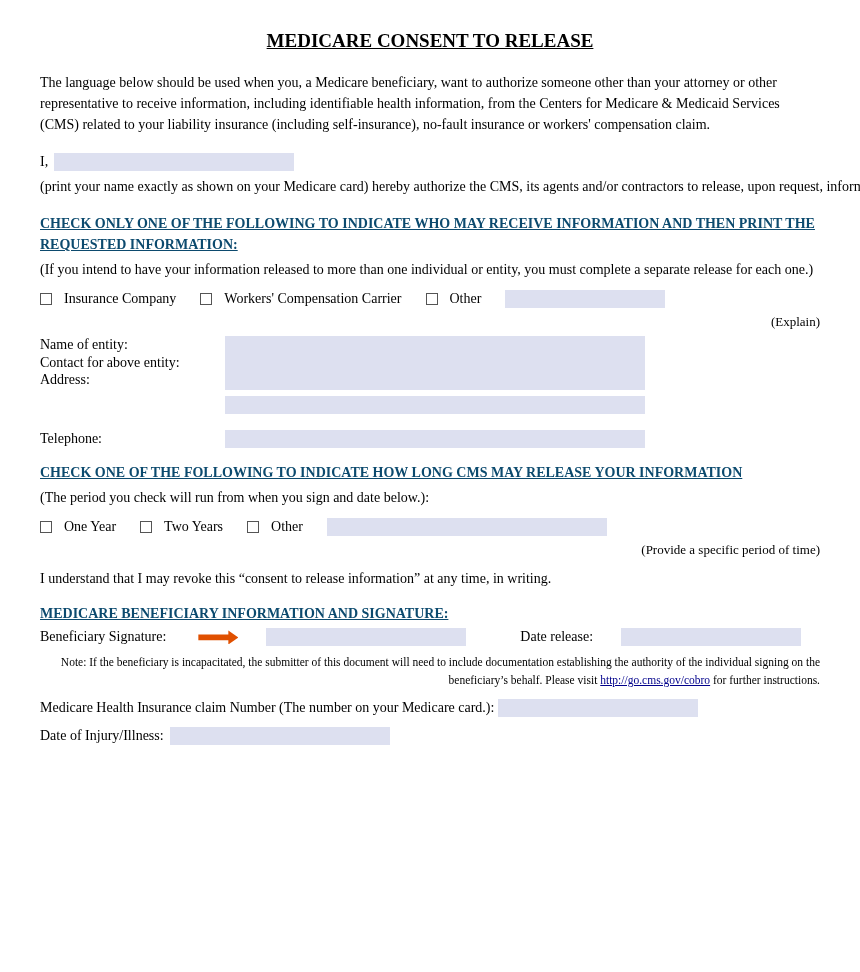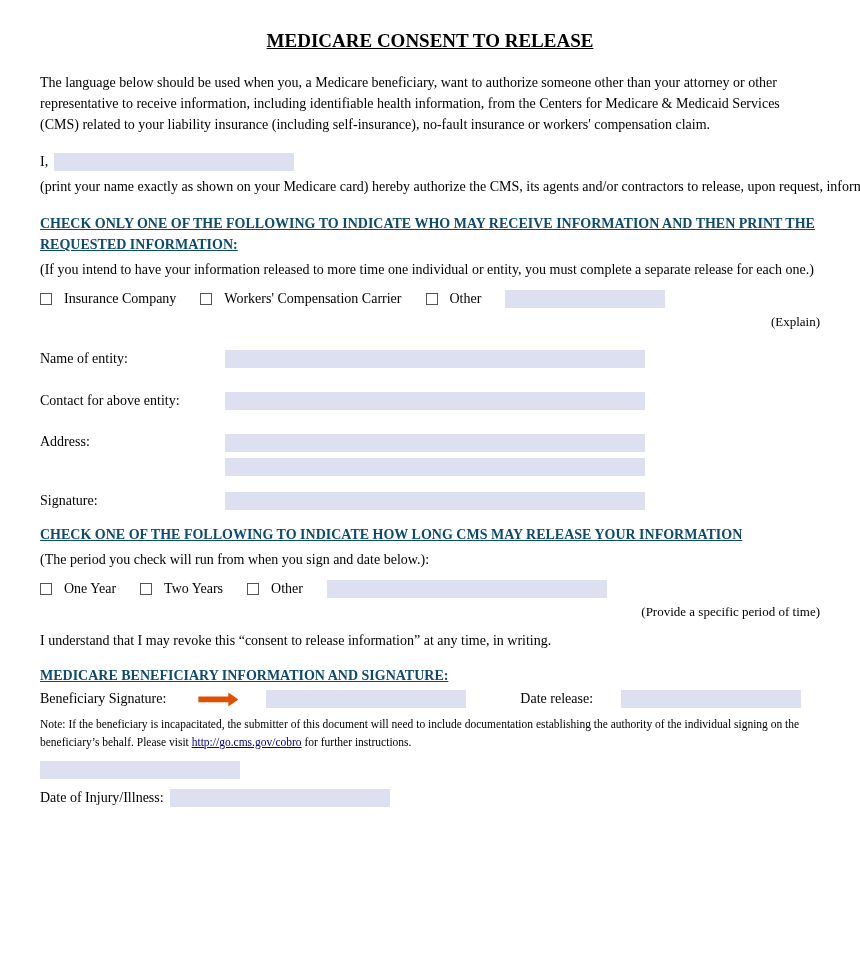--- a/index.html
+++ b/index.html
@@ -69,26 +69,26 @@
       height: 12px;
       border: 1px solid #555;
       display: inline-block;
       background: #fff;
       flex-shrink: 0;
     }
     .other-input { width: 160px; }
     .explain-right {
       text-align: right;
       font-size: 13px;
-      margin-bottom: 20px;
+      margin-bottom: 6px;
     }
     .form-row {
       display: flex;
       align-items: center;
-      margin-bottom: 24px;
+      margin-bottom: 0;
     }
     .form-label {
       min-width: 185px;
       font-size: 14px;
     }
     .long-input {
       width: 420px;
       height: 18px;
     }
     .tel-row {
@@ -115,20 +115,21 @@
     }
     .sig-label { margin-right: 4px; }
     .sig-input { width: 200px; height: 18px; }
     .date-label { margin-left: 30px; margin-right: 4px; }
     .date-input { width: 180px; height: 18px; }
     .note-text {
       font-size: 11.5px;
       line-height: 1.5;
       margin-bottom: 10px;
       border-top: none;
+      text-align: right;
     }
     .note-link {
       color: #00008B;
       text-decoration: underline;
     }
     .medicare-num-row {
       display: flex;
       align-items: center;
       margin-bottom: 10px;
       flex-wrap: wrap;
@@ -172,21 +173,21 @@
 
 <p class="intro-text">The language below should be used when you, a Medicare beneficiary, want to authorize someone other than your attorney or other representative to receive information, including identifiable health information, from the Centers for Medicare &amp; Medicaid Services (CMS) related to your liability insurance (including self-insurance), no-fault insurance or workers' compensation claim.</p>
 
 <div class="name-line">
   <span>I,</span>
   <input class="input-field name-input" type="text" style="">
   <span>(print your name exactly as shown on your Medicare card) hereby authorize the CMS, its agents and/or contractors to release, upon request, information related to my injury/illness and/or settlement for the specified date of injury/illness to the individual and/or entity listed below:</span>
 </div>
 
 <div class="section-heading">CHECK ONLY ONE OF THE FOLLOWING TO INDICATE WHO MAY RECEIVE INFORMATION AND THEN PRINT THE REQUESTED INFORMATION:</div>
-<p class="sub-note">(If you intend to have your information released to more time one individual or entity, you must complete a separate release for each one.)</p>
+<p class="sub-note">(If you intend to have your information released to more than one individual or entity, you must complete a separate release for each one.)</p>
 
 <div class="checkbox-row">
   <div class="checkbox-item">
     <span class="checkbox"></span>
     <span>Insurance Company</span>
   </div>
   <div class="checkbox-item">
     <span class="checkbox"></span>
     <span>Workers' Compensation Carrier</span>
   </div>
@@ -213,21 +214,21 @@
   <span class="address-label-block">Address:</span>
   <div class="address-fields">
     <input class="input-field long-input" type="text" style="">
     <input class="input-field long-input" type="text" style="">
   </div>
 </div>
 
 <div style="margin-bottom:16px;"></div>
 
 <div class="tel-row">
-  <span class="form-label">Signature:</span>
+  <span class="form-label">Telephone:</span>
   <input class="input-field long-input" type="text" style="">
 </div>
 
 <div class="section-heading">CHECK ONE OF THE FOLLOWING TO INDICATE  HOW LONG CMS MAY RELEASE YOUR INFORMATION</div>
 <p class="sub-note">(The period you check will run from when you sign and date below.):</p>
 
 <div class="checkbox-row">
   <div class="checkbox-item">
     <span class="checkbox"></span>
     <span>One Year</span>
@@ -255,19 +256,20 @@
   <input class="input-field sig-input" type="text" style="">
   <span class="date-label">Date release:</span>
   <input class="input-field date-input" type="text" style="">
 </div>
 
 <p class="note-text">
   <span>Note: If the beneficiary is incapacitated, the submitter of this document will need to include documentation establishing the authority of the individual signing on the beneficiary’s behalf. Please visit </span><a class="note-link" href="#">http://go.cms.gov/cobro</a><span> for further instructions.</span>
 </p>
 
 <div class="medicare-num-row">
+  <span>Medicare Health Insurance claim Number (The number on your Medicare card.):</span>
   <input class="input-field medicare-num-input" type="text" style="">
 </div>
 
 <div class="doi-row">
   <span>Date of Injury/Illness:</span>
   <input class="input-field doi-input" type="text" style="">
 </div>
 
 </body></html>

